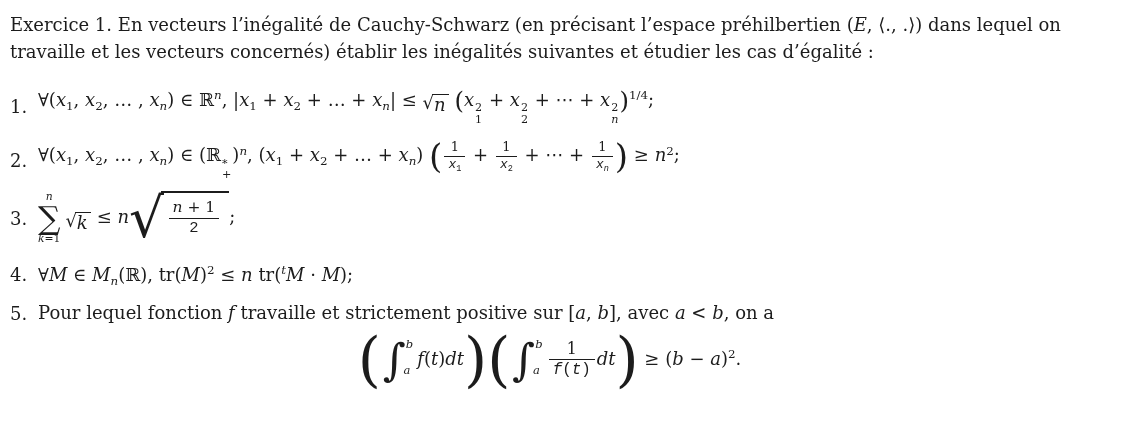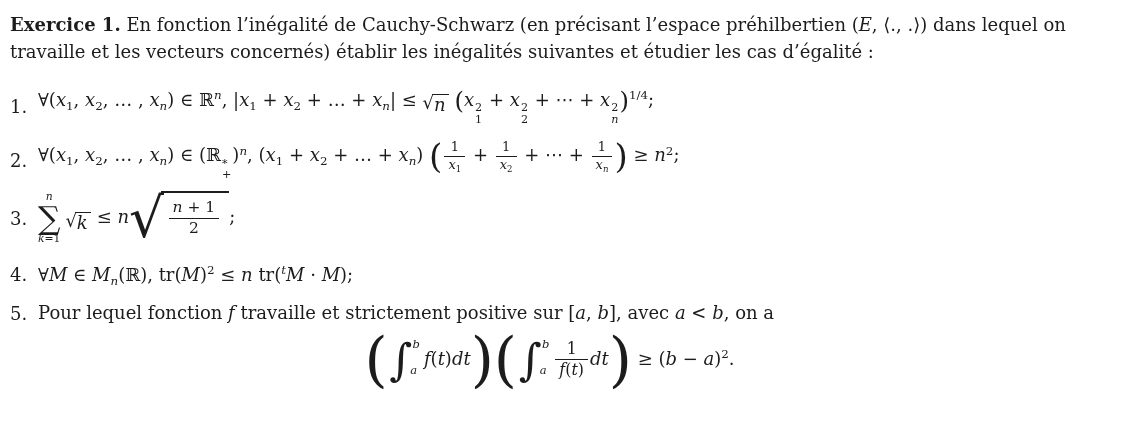--- a/index.html
+++ b/index.html
@@ -4,35 +4,35 @@
 <style>
   * { margin:0; padding:0; box-sizing:border-box; }
   html,body { width:1127px; height:444px; background:#ffffff; overflow:hidden; }
   body {
     font-family:"DejaVu Serif","DejaVu Sans",serif;
     font-size:18px; color:#1c1c1c;
   }
   .doc { padding:11px 8px 0 10px; width:1127px; }
 
   .para { line-height:1.5; margin-bottom:22px; max-width:1112px; }
-  .b { font-weight:bold; }
+  .b { font-weight:normal; }
   .it { font-style:italic; }
 
   .sub { font-size:66%; vertical-align:-0.3em; line-height:0; }
   .sup { font-size:66%; vertical-align:0.55em; line-height:0; }
 
   
   .ss { display:inline-flex; flex-direction:column; align-items:flex-start;
         font-size:62%; line-height:1.05; vertical-align:-0.45em; margin:0 1px 0 1px; }
 
   
   .frac { display:inline-block; text-align:center; vertical-align:middle;
           font-size:72%; line-height:1.15; margin:0 2px; }
   .frac .num { display:block; border-bottom:1.4px solid #1c1c1c; padding:0 4px 1px 4px; }
-  .frac .den { display:block; padding:1px 4px 0 4px; }
+  .frac .den { display:block; padding:1px 4px 0 4px;font-family:Liberation Mono, monospace; }
   .frac.fd { font-size:88%; }
 
   
   .sqrt { display:inline-flex; align-items:flex-start; vertical-align:-0.18em; white-space:nowrap; }
   .rad  { line-height:1; }
   .radbody { border-top:1.5px solid #1c1c1c; line-height:1.05; margin-left:-0.13em;
              padding:0.06em 0.18em 0 0.12em; }
   .sqrt.big { vertical-align:middle; align-items:flex-start; }
   .sqrt.big .rad { font-size:3.05em; line-height:1; }
   .sqrt.big .radbody { border-top:2px solid #1c1c1c; margin-left:-0.16em;
@@ -68,21 +68,21 @@
   .item-5 { margin-bottom:2px; }
 
   
   .eq { text-align:center; margin-top:4px; padding-right:30px; }
 </style>
 </head>
 <body>
 
 <div class="doc">
 
-  <p class="para"><span class="b">Exercice 1.</span><span> En fonction l’inégalité de Cauchy-Schwarz (en précisant l’espace préhilbertien (</span><span class="it">E</span><span>, ⟨., .⟩) dans lequel on travaille et les vecteurs concernés) établir les inégalités suivantes et étudier les cas d’égalité :</span></p>
+  <p class="para"><span class="b">Exercice 1.</span><span> En vecteurs l’inégalité de Cauchy-Schwarz (en précisant l’espace préhilbertien (</span><span class="it">E</span><span>, ⟨., .⟩) dans lequel on travaille et les vecteurs concernés) établir les inégalités suivantes et étudier les cas d’égalité :</span></p>
 
   <div class="item item-1">
     <span class="inum">1.</span>
     <div class="ibody"><span>∀(</span><span class="it">x</span><span class="sub">1</span><span>, </span><span class="it">x</span><span class="sub">2</span><span>, … , </span><span class="it">x</span><span class="sub it">n</span><span>) ∈ </span><span>ℝ</span><span class="sup it">n</span><span>, |</span><span class="it">x</span><span class="sub">1</span><span> + </span><span class="it">x</span><span class="sub">2</span><span> + … + </span><span class="it">x</span><span class="sub it">n</span><span>| ≤ </span><span class="sqrt">
           <span class="rad">√</span>
           <span class="radbody"><span class="it">n</span></span>
         </span><span> </span><span class="bp1">(</span><span class="it">x</span><span class="ss">
           <span><span>2</span></span>
           <span><span>1</span></span>
         </span><span> + </span><span class="it">x</span><span class="ss">

